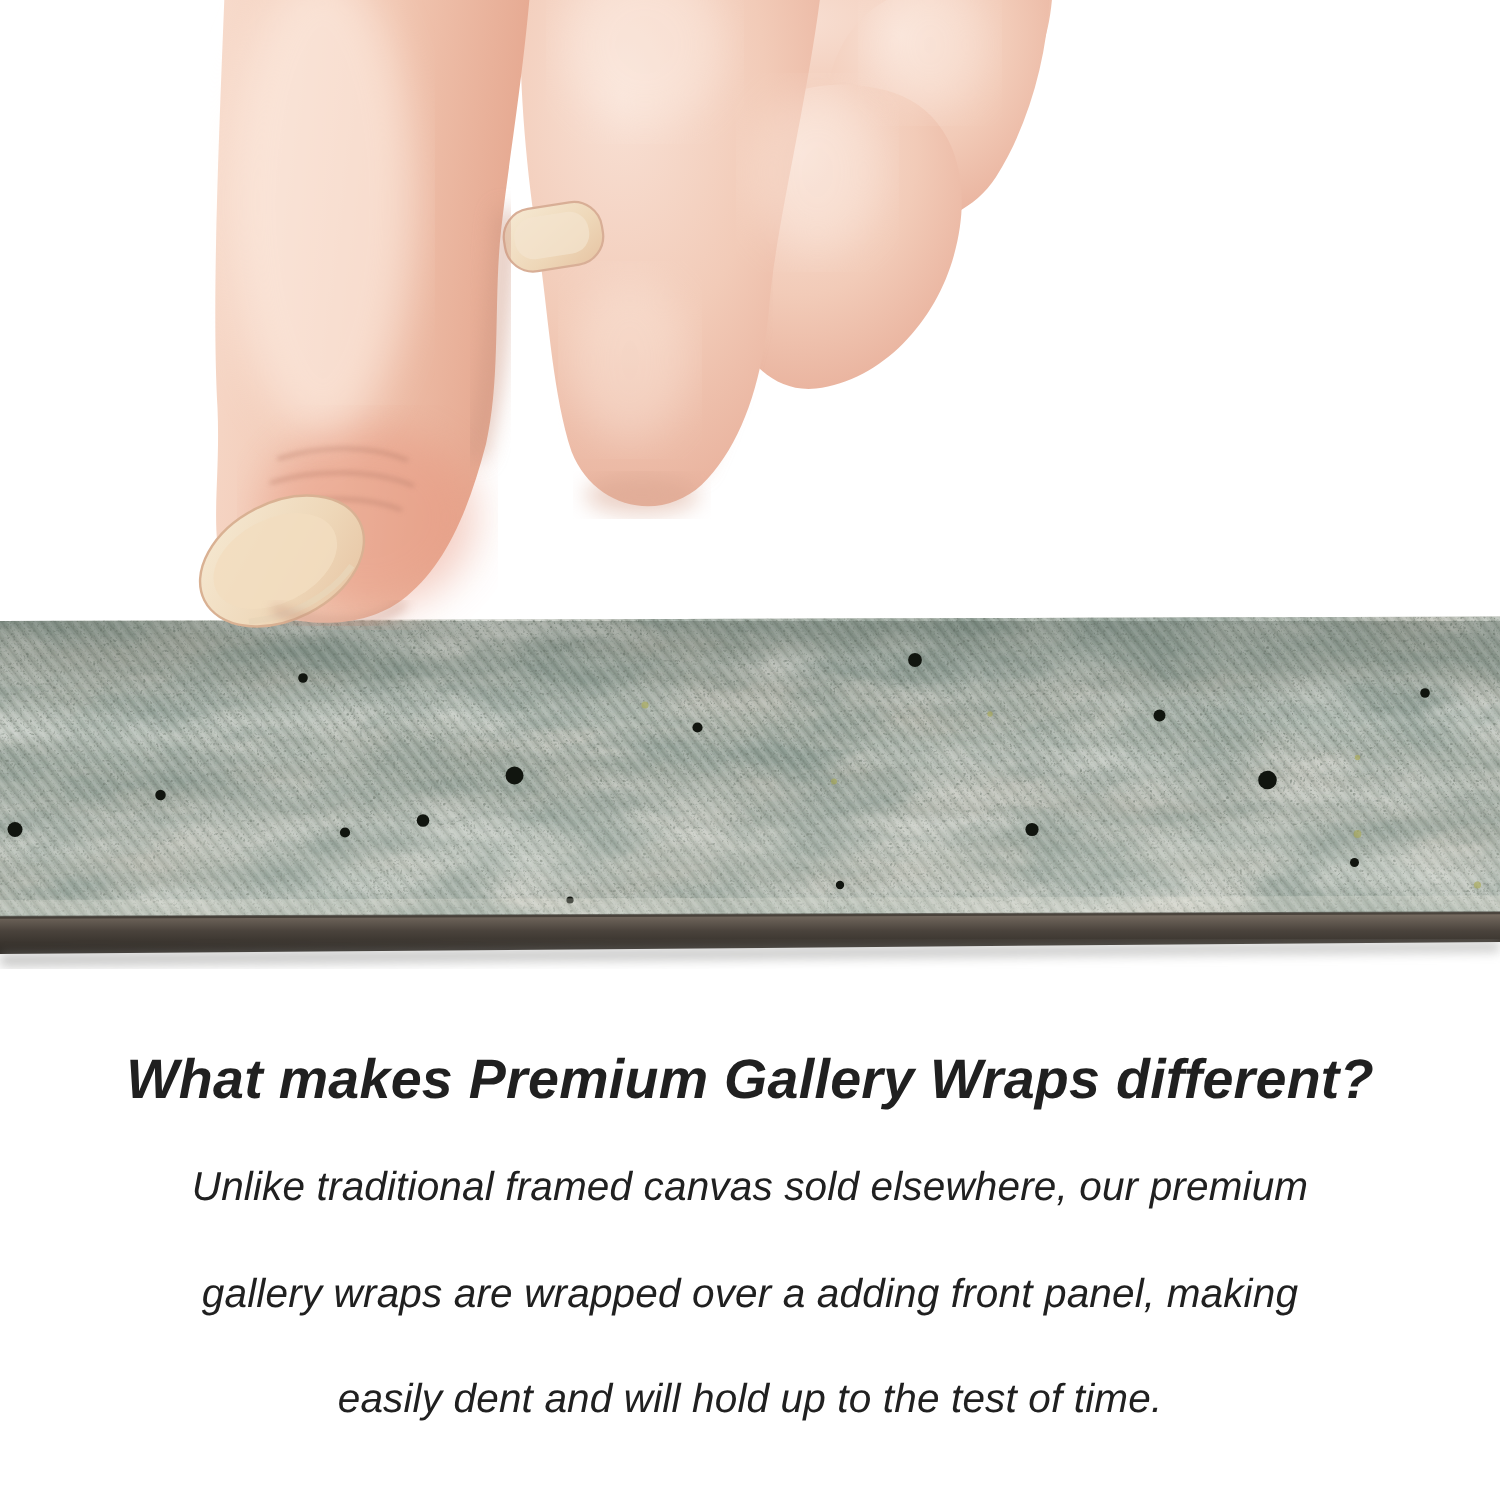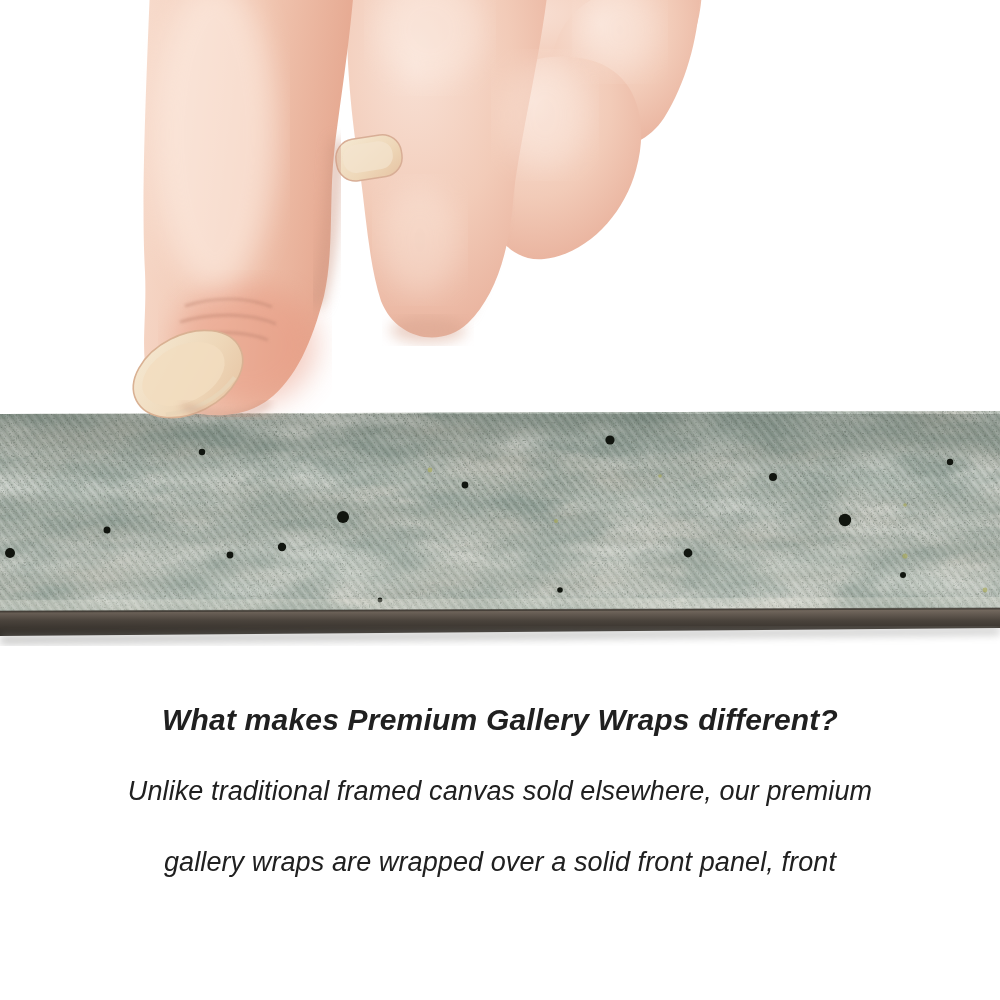--- a/index.html
+++ b/index.html
@@ -6,21 +6,21 @@
   .stage{
     position:relative;width:1000px;height:1000px;background:#ffffff;
     overflow:hidden;font-family:"Liberation Sans",sans-serif;
   }
   .photo-svg{position:absolute;left:0;top:0;width:1000px;height:1000px;display:block;}
   .caption{
     position:absolute;left:0;right:0;top:700px;text-align:center;
     color:#202020;font-style:italic;
   }
   .caption-heading{
-    margin:0 0 9px 0;font-size:30px;font-weight:700;letter-spacing:.2px;line-height:40px;
+    margin:0 0 9px 0;font-size:37px;font-weight:700;letter-spacing:.2px;line-height:40px;
   }
   .caption-line{
     font-size:27px;font-weight:400;line-height:38.5px;letter-spacing:.1px;margin-top:32px;
   }
 </style>
 </head>
 <body>
 
 <div class="stage">
 
@@ -189,17 +189,18 @@
         <ellipse cx="620" cy="30" rx="40" ry="45" opacity="0.3" filter="url(#blurXL)"></ellipse>
         <ellipse cx="420" cy="240" rx="40" ry="55" opacity="0.28" filter="url(#blurXL)"></ellipse>
       </g>
     </g>
   </svg>
 
   <div class="caption">
     <h2 class="caption-heading">What makes Premium Gallery Wraps different?</h2>
     <div class="caption-body">
       <div class="caption-line">Unlike traditional framed canvas sold elsewhere, our premium</div>
-      <div class="caption-line">gallery wraps are wrapped over a solid front panel, front</div>
+      <div class="caption-line">gallery wraps are wrapped over a adding front panel, making</div>
+      <div class="caption-line">easily dent and will hold up to the test of time.</div>
     </div>
   </div>
 
 </div>
 
 </body></html>

